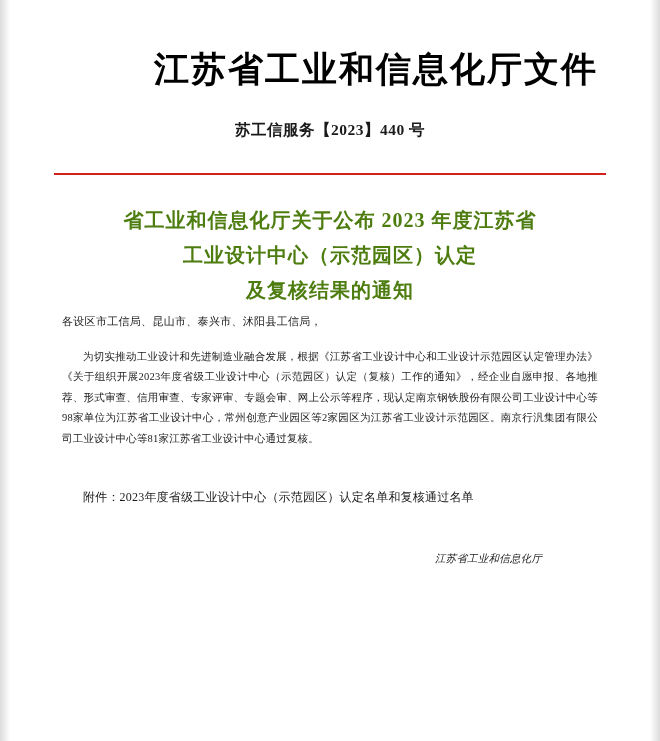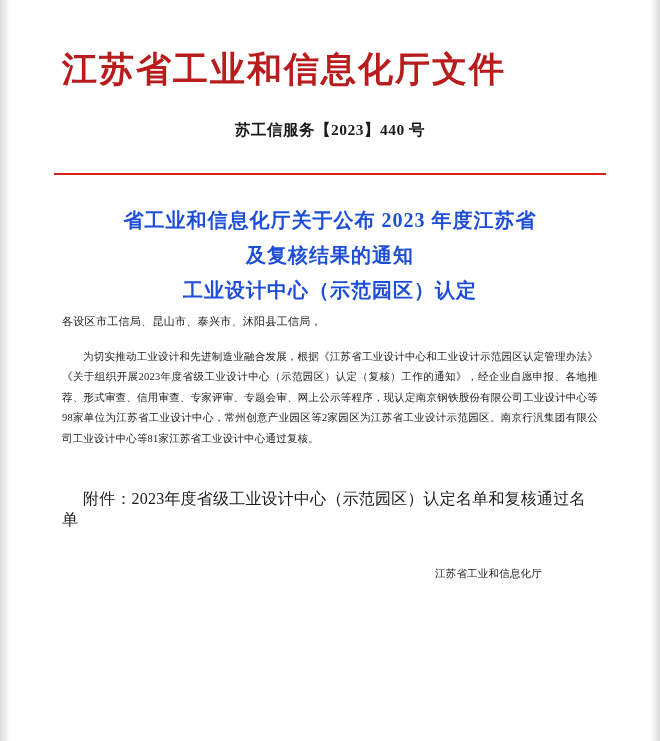--- a/index.html
+++ b/index.html
@@ -15,22 +15,22 @@
   }
   .page {
     position: relative;
     width: 660px;
     height: 741px;
     background: #ffffff;
     box-sizing: border-box;
     padding: 0 62px;
   }
   .doc-header {
-    text-align: left;
-    color: #b91c1c;
+    text-align: right;
+    color: #000000;
     font-family: "Liberation Serif", serif;
     font-weight: bold;
     font-size: 35px;
     letter-spacing: 2px;
     padding-top: 48px;
     line-height: 1.25;
     white-space: nowrap;
   }
   .doc-number {
     text-align: center;
@@ -43,21 +43,21 @@
   .red-rule {
     height: 2px;
     background: #d3201c;
     margin-top: 32px;
     margin-left: -8px;
     margin-right: -8px;
   }
   .doc-title {
     text-align: center;
     font-size: 20px;
-    color: #1d4ed8;
+    color: #4d7c0f;
     font-weight: bold;
     line-height: 1.75;
     margin-top: 28px;
     letter-spacing: 1px;
   }
   .doc-title div {
     white-space: nowrap;
   }
   .salutation {
     font-size: 11px;
@@ -68,34 +68,35 @@
   .body-para {
     font-size: 10.5px;
     color: #1a1a1a;
     line-height: 1.95;
     text-align: justify;
     text-indent: 21px;
     margin-top: 18px;
     letter-spacing: 0.2px;
   }
   .attachment-line {
-    font-size: 16px;
+    font-size: 12px;
     color: #1a1a1a;
     margin-top: 40px;
     text-indent: 21px;
     letter-spacing: 0.2px;
   }
   .signature {
-    margin-top: 32px;
+    margin-top: 42px;
     text-align: right;
     padding-right: 56px;
     font-size: 10.5px;
     color: #1a1a1a;
     line-height: 2.1;
     letter-spacing: 0.2px;
+    font-style: italic;
   }
   .edge-shadow-left, .edge-shadow-right {
     position: absolute;
     top: 0;
     bottom: 0;
     width: 10px;
   }
   .edge-shadow-left { left: 0; background: linear-gradient(to right, #dcdcdc, #ffffff); }
   .edge-shadow-right { right: 0; background: linear-gradient(to left, #dcdcdc, #ffffff); }
 </style>
@@ -108,22 +109,22 @@
   <div class="edge-shadow-right"></div>
 
   <div class="doc-header">江苏省工业和信息化厅文件</div>
 
   <div class="doc-number">苏工信服务【2023】440 号</div>
 
   <div class="red-rule"></div>
 
   <div class="doc-title">
     <div>省工业和信息化厅关于公布 2023 年度江苏省</div>
+    <div>工业设计中心（示范园区）认定</div>
     <div>及复核结果的通知</div>
-    <div>工业设计中心（示范园区）认定</div>
   </div>
 
   <div class="salutation">各设区市工信局、昆山市、泰兴市、沭阳县工信局，</div>
 
   <div class="body-para">为切实推动工业设计和先进制造业融合发展，根据《江苏省工业设计中心和工业设计示范园区认定管理办法》《关于组织开展2023年度省级工业设计中心（示范园区）认定（复核）工作的通知》，经企业自愿申报、各地推荐、形式审查、信用审查、专家评审、专题会审、网上公示等程序，现认定南京钢铁股份有限公司工业设计中心等98家单位为江苏省工业设计中心，常州创意产业园区等2家园区为江苏省工业设计示范园区。南京行汎集团有限公司工业设计中心等81家江苏省工业设计中心通过复核。</div>
 
 
   <div class="attachment-line">附件：2023年度省级工业设计中心（示范园区）认定名单和复核通过名单</div>
 
   <div class="signature">

